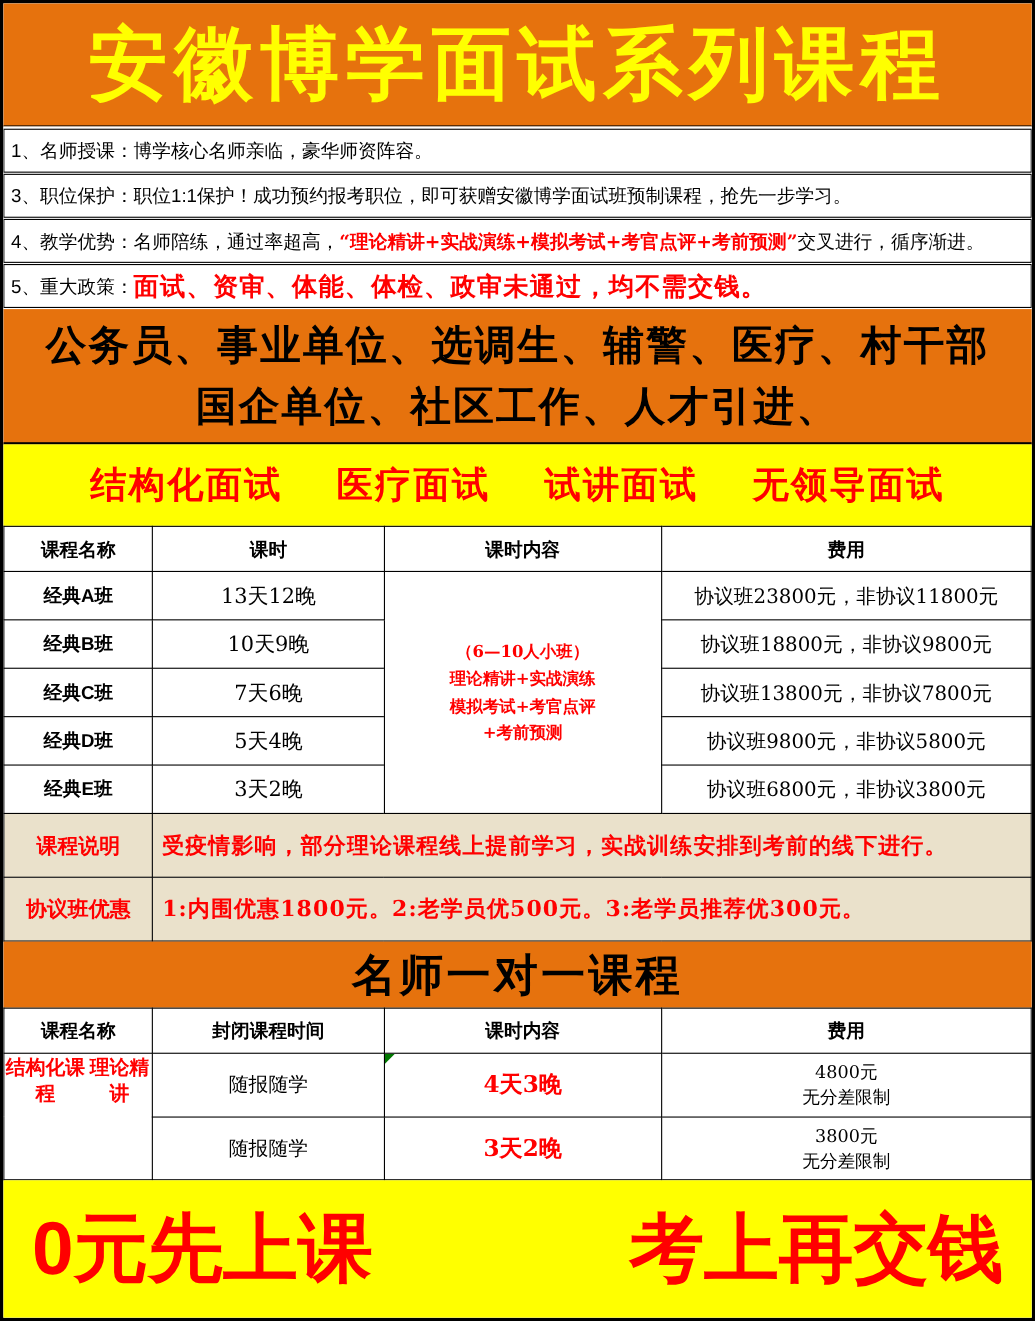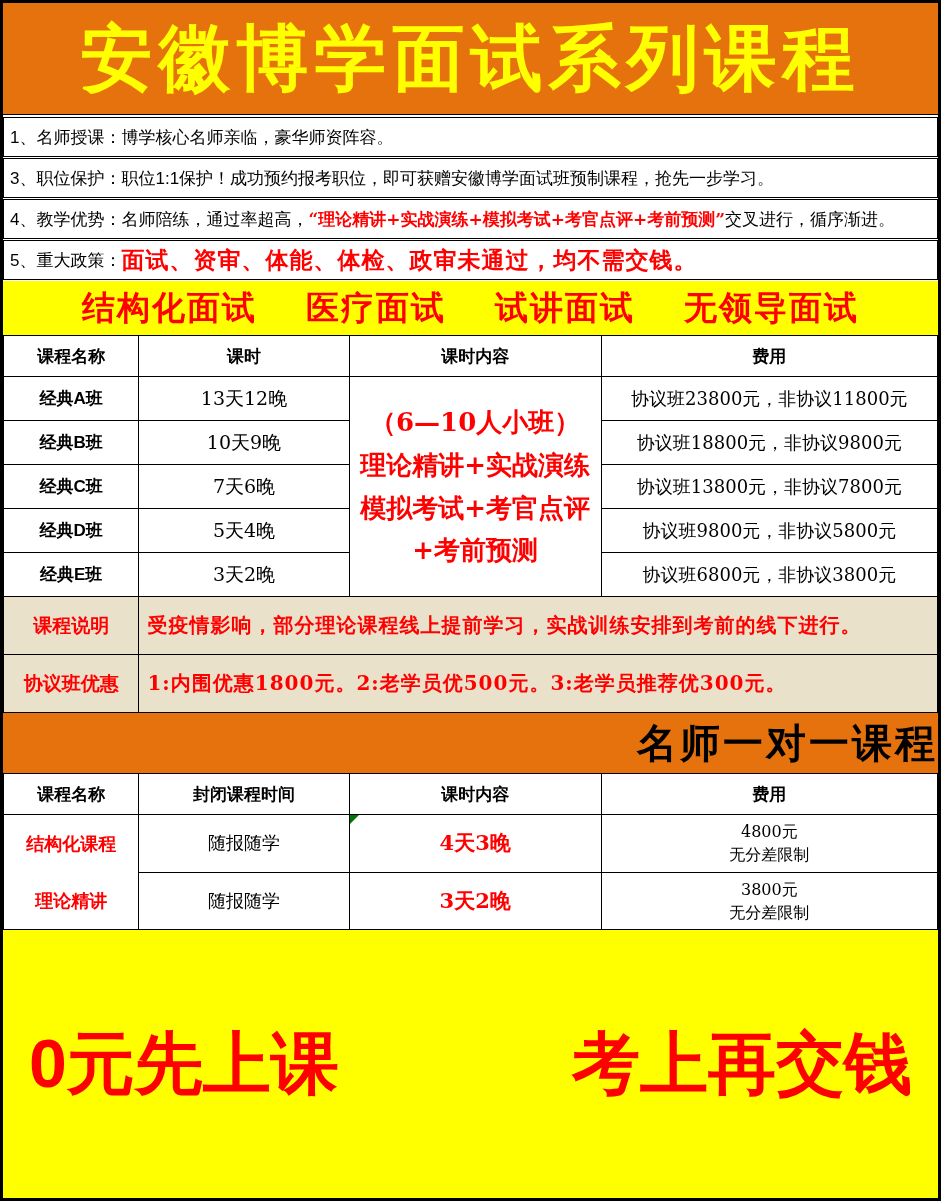--- a/index.html
+++ b/index.html
@@ -41,56 +41,56 @@
   
   .jobs {
     height:123px; background:#E6720D; flex:none;
     display:flex; flex-direction:column; justify-content:center; align-items:center;
     border-bottom:2px solid #000;
     font-weight:bold; font-size:37px; color:#000; line-height:56px;
     letter-spacing:2px;
   }
   
   .types {
-    height:54px; background:#FFFF00; flex:none;
+    height:74px; background:#FFFF00; flex:none;
     display:flex; align-items:center; justify-content:space-evenly;
     padding:0 30px;
     font-weight:bold; font-size:33px; color:#FF0000;
     letter-spacing:2px;
   }
   
   table { width:100%; border-collapse:collapse; table-layout:fixed; flex:none; }
   td, th { border:1px solid #000; text-align:center; vertical-align:middle; overflow:hidden; }
   .t1 th, .t2 th { height:41px; font-size:17px; font-weight:bold; background:#fff; }
   .t1 .data-row td { height:44px; }
   .cname { font-weight:bold; font-size:17px;margin-left:44px; }
   .dur, .fee { font-family:"DejaVu Serif", serif; font-size:19px; }
   .fee { font-size:18px; }
   .content-cell {
-    color:#FF0000; font-weight:bold; font-size:26px;
+    color:#FF0000; font-weight:bold; font-size:15px;
     font-family:"DejaVu Serif", serif; line-height:1.65;
   }
   .note-row td { height:58px; background:#EAE1CB; }
   .note-label { color:#FF0000; font-weight:bold; font-size:19px;
     font-family:"DejaVu Serif", serif; }
   .note-text {
     color:#FF0000; font-weight:bold; font-size:20px;
     font-family:"DejaVu Serif", serif;
     text-align:left !important; padding-left:8px; letter-spacing:1px;
   }
   
   .bar2 {
     height:60px; background:#E6720D; flex:none;
-    display:flex; align-items:center; justify-content:flex-end;
+    display:flex; align-items:center; justify-content:center;
     font-weight:bold; font-size:40px; color:#000; letter-spacing:3px;
   }
   .t2 .data-row td { height:57px; }
   .cname2 { }
   .cname2-inner {
-    display:flex; flex-direction:column; justify-content:space-around;
+    display:flex; justify-content:space-around;
     height:114px;
   }
   .cname2-inner div {
     color:#FF0000; font-weight:bold; font-size:18px;
     font-family:"DejaVu Serif", serif;
   }
   .time2 { font-family:"DejaVu Serif", serif; font-size:18px; }
   .dur2 {
     color:#FF0000; font-weight:bold; font-size:21px;
     font-family:"DejaVu Serif", serif; position:relative;
@@ -131,20 +131,24 @@
         <span>名师陪练，通过率超高，</span>
         <span class="red-quote">“理论精讲+实战演练+模拟考试+考官点评+考前预测”</span>
         <span>交叉进行，循序渐进。</span>
     </div>
     <div class="feature-row">
       <span>5、重大政策：</span>
         <span class="red-big">面试、资审、体能、体检、政审未通过，均不需交钱。</span>
     </div>
   </div>
 
+  <div class="jobs">
+    <div>公务员、事业单位、选调生、辅警、医疗、村干部</div>
+    <div>国企单位、社区工作、人才引进、</div>
+  </div>
 
   <div class="types">
     <span>结构化面试</span>
     <span>医疗面试</span>
     <span>试讲面试</span>
     <span>无领导面试</span>
   </div>
 
   <table class="t1">
     <colgroup>

